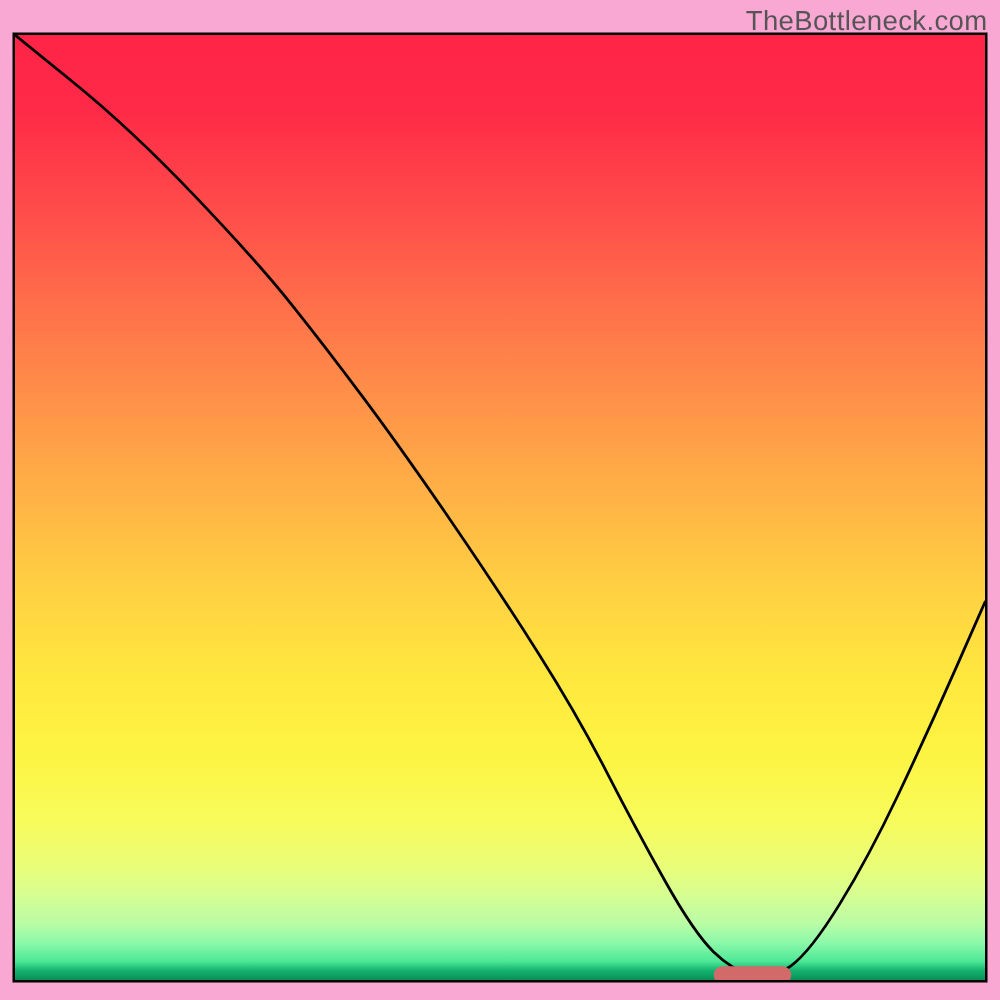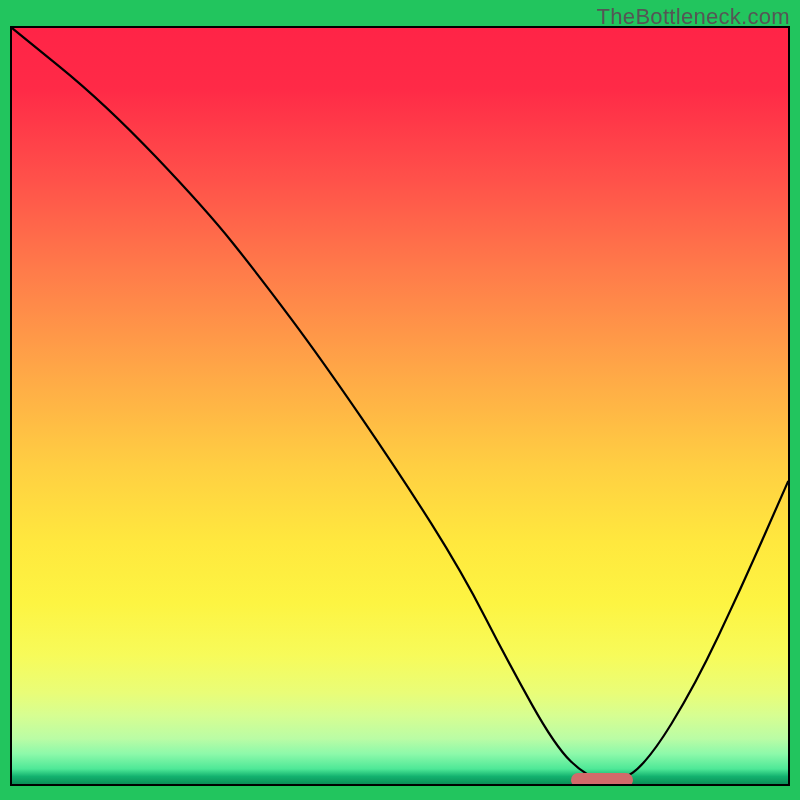--- a/index.html
+++ b/index.html
@@ -7,21 +7,21 @@
     padding: 0;
     width: 800px;
     height: 800px;
     background: #ffffff;
     font-family: Arial, Helvetica, sans-serif;
   }
   .container {
     position: relative;
     width: 800px;
     height: 800px;
-    background: #22c55e;
+    background: #f9a8d4;
   }
   .watermark {
     position: absolute;
     top: 4px;
     right: 10px;
     color: #555;
     font-size: 22px;
     font-weight: 500;
     letter-spacing: 0.3px;
     z-index: 5;

